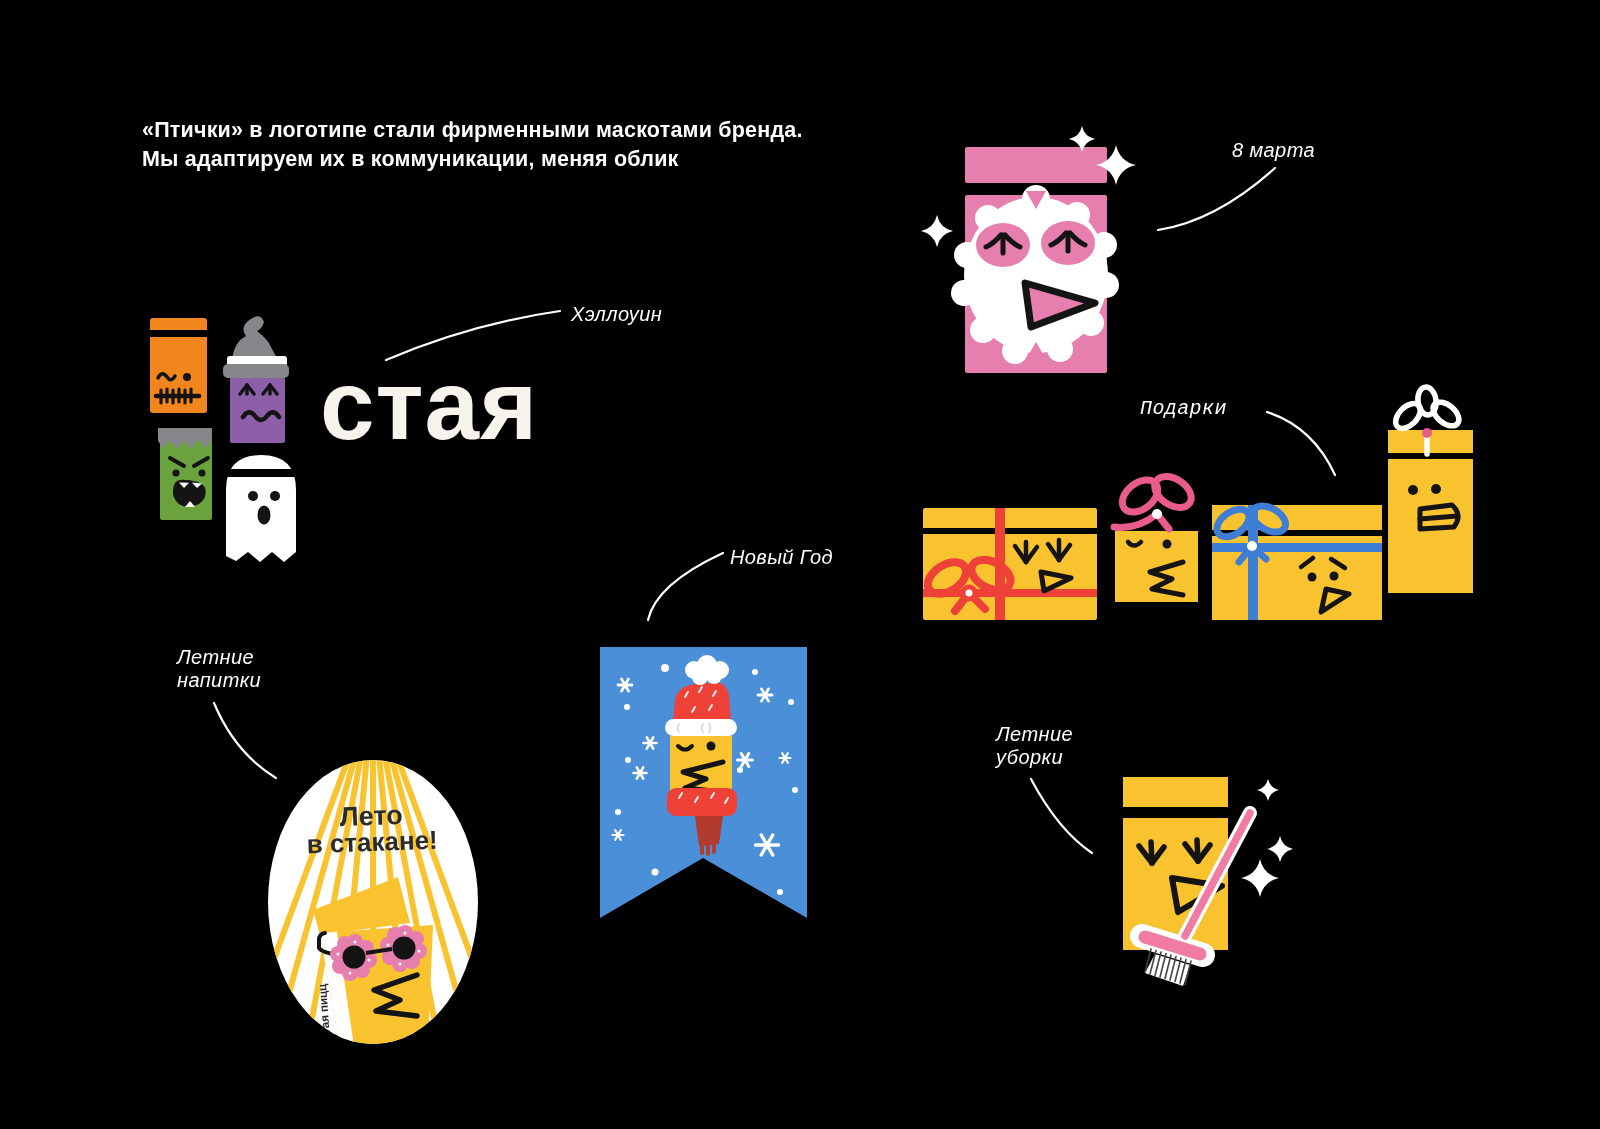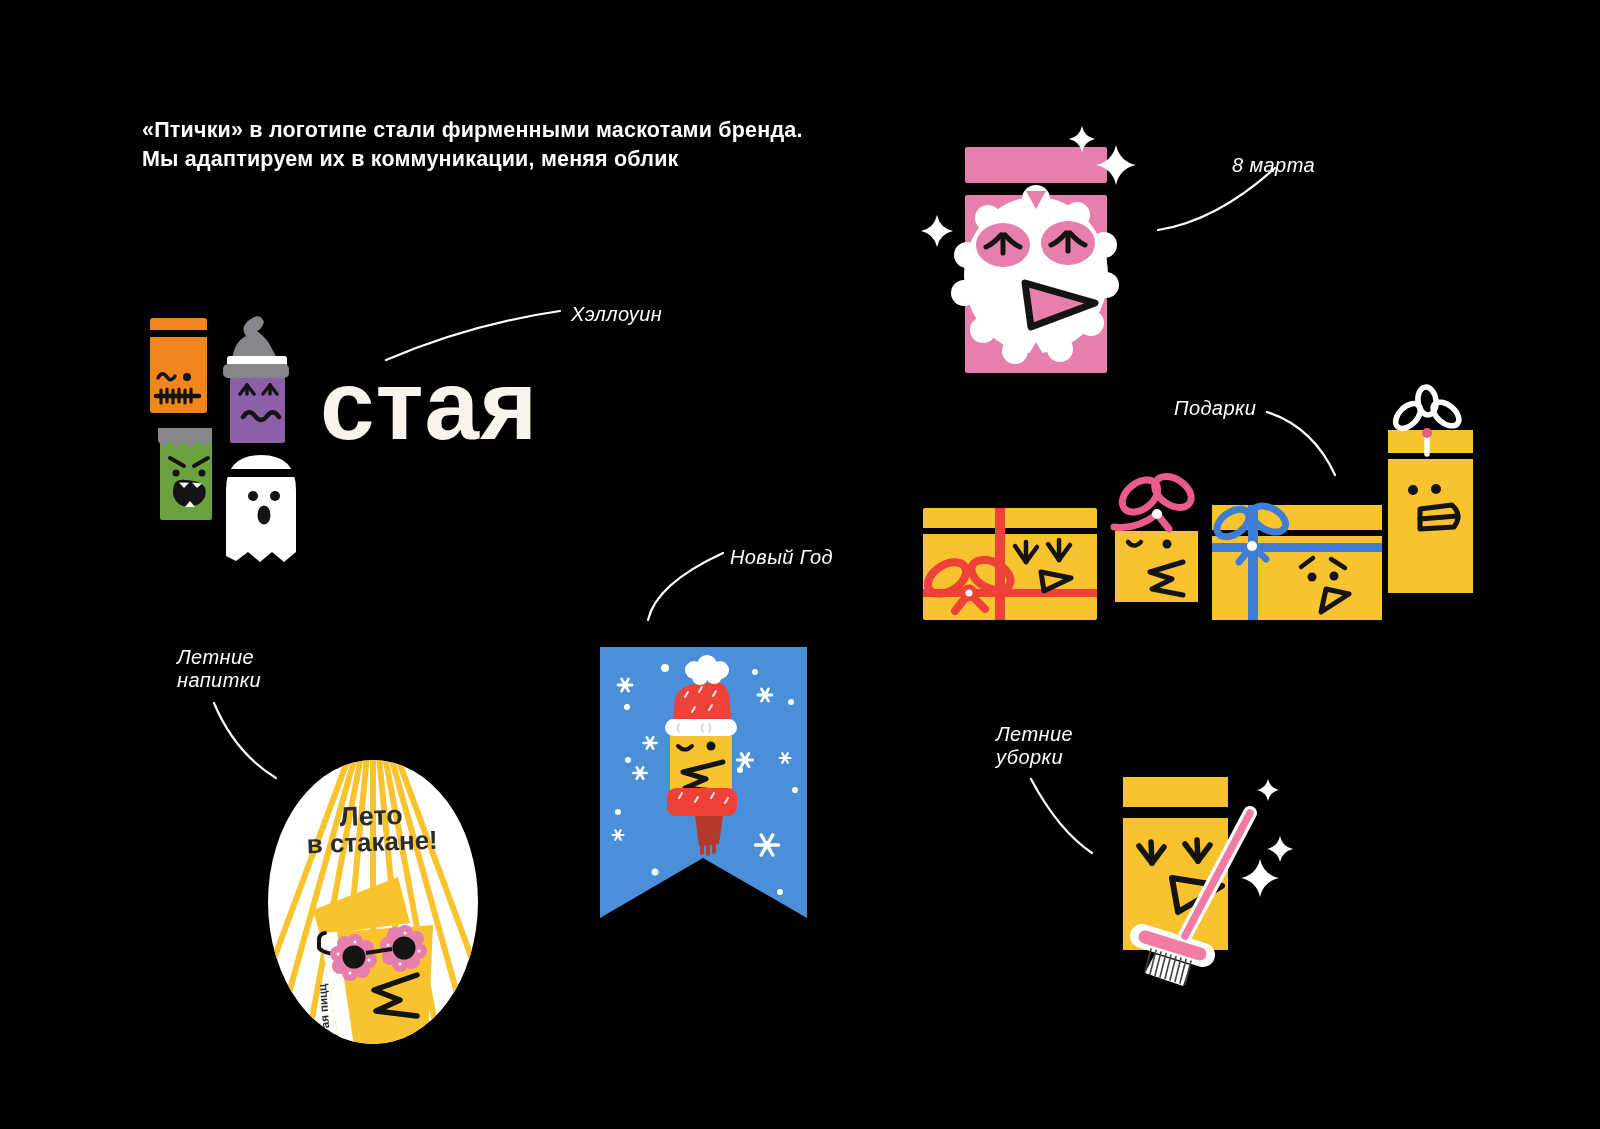--- a/index.html
+++ b/index.html
@@ -25,22 +25,22 @@
   <div class="intro">
     <span>«Птички» в логотипе стали фирменными маскотами бренда.</span>
     <span>Мы адаптируем их в коммуникации, меняя облик</span>
   </div>
 
   <div class="logo">
     <span>стая</span>
   </div>
 
   <div class="callout" style="left:571px;top:303px;">Хэллоуин</div>
-  <div class="callout" style="left:1232px;top:154px;">8 марта</div>
-  <div class="callout" style="left:1174px;top:397px;">Подарки</div>
+  <div class="callout" style="left:1232px;top:139px;">8 марта</div>
+  <div class="callout" style="left:1140px;top:397px;font-family:Liberation Mono, monospace;">Подарки</div>
   <div class="callout" style="left:730px;top:546px;text-align:right;">Новый Год</div>
   <div class="callout" style="left:177px;top:646px;">
     <span>Летние</span>
     <span>напитки</span>
   </div>
   <div class="callout" style="left:996px;top:723px;">
     <span>Летние</span>
     <span>уборки</span>
   </div>
 

